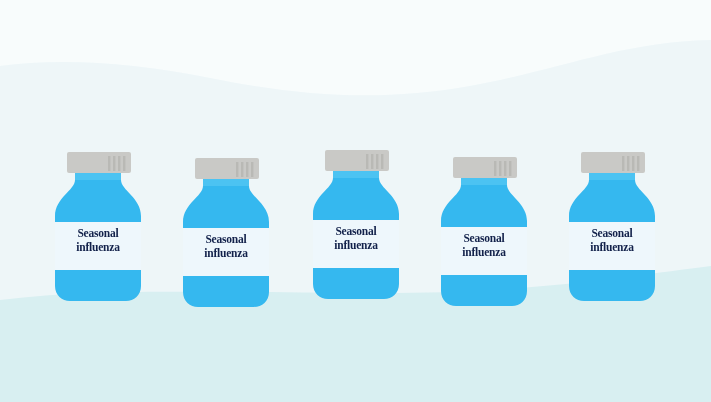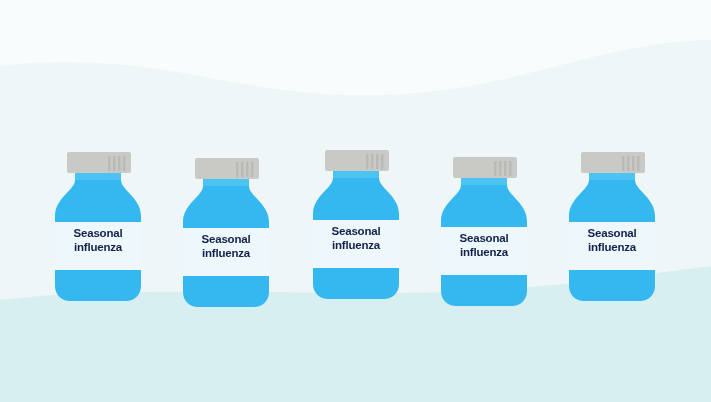--- a/index.html
+++ b/index.html
@@ -65,20 +65,21 @@
     font-family: "Liberation Sans", sans-serif;
     font-weight: bold;
     font-size: 11.5px;
     line-height: 14px;
     letter-spacing: -0.2px;
     pointer-events: none;
   }
   .vial-label-text .line {
     display: block;
     white-space: nowrap;
+    font-family: Liberation Serif, serif;
   }
 </style>
 </head>
 <body>
 
 <div class="scene">
 
   <svg class="bg-layer" viewBox="0 0 711 402" preserveAspectRatio="none" aria-hidden="true">
     <rect x="0" y="0" width="711" height="402" fill="#f4fafb"></rect>
 

